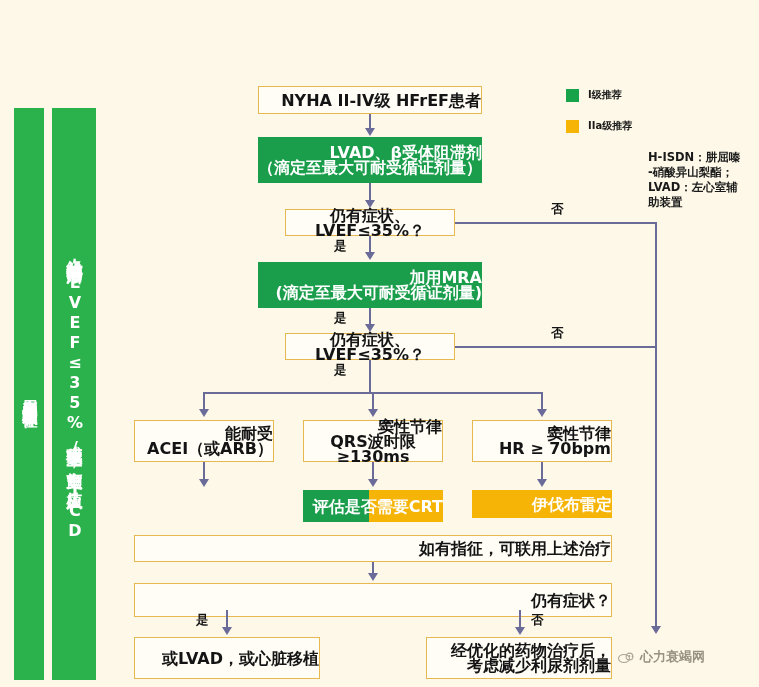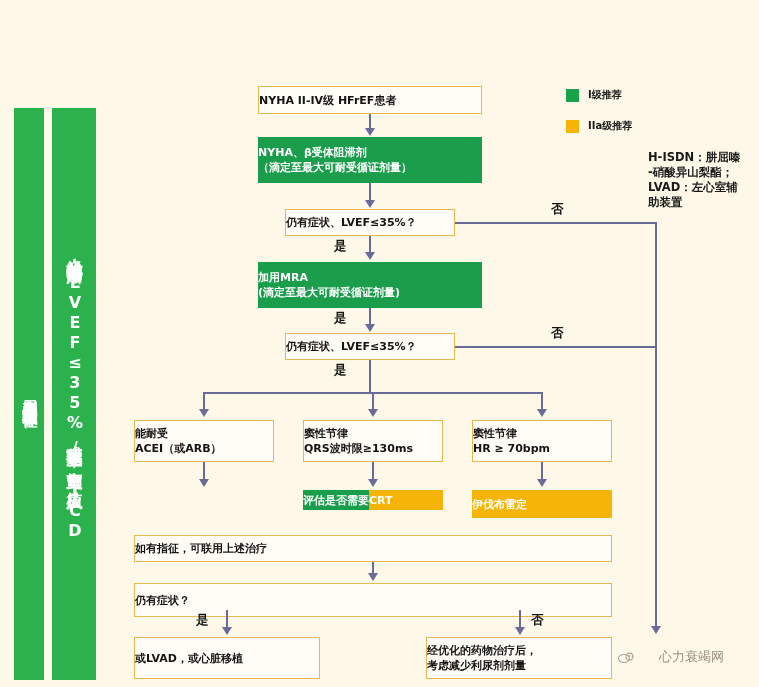--- a/index.html
+++ b/index.html
@@ -49,29 +49,29 @@
   .leg-tx{font-size:10px;color:#1a1a1a;font-weight:bold;}
 
   .abbr{
     position:absolute;left:648px;top:150px;width:112px;
     font-size:11.5px;color:#1a1a1a;font-weight:bold;line-height:15px;
   }
 
   
   .watermark{
     position:absolute;left:617px;top:648px;
-    display:flex;align-items:center;gap:22px;
-    color:#6f6a5a;font-size:13px;opacity:.72;font-weight:normal;text-align:right;
+    display:flex;align-items:center;gap:3px;
+    color:#6f6a5a;font-size:13px;opacity:.72;font-weight:bold;text-align:right;
   }
 
   
   .box{
     position:absolute;box-sizing:border-box;
-    display:flex;flex-direction:column;align-items:flex-start;justify-content:center;
-    text-align:center;font-size:11px;line-height:15px;
+    display:flex;flex-direction:column;align-items:flex-end;justify-content:center;
+    text-align:center;font-size:16px;line-height:15px;
   }
   .box-white{
     background:#fffdf6;border:1.4px solid #e7b84f;color:#141414;font-weight:bold;
   }
   .box-green{
     background:#1a9e4b;border:none;color:#ffffff;font-weight:bold;
   }
   .box-orange{
     background:#f5b406;border:none;color:#ffffff;font-weight:bold;
   }
@@ -125,21 +125,21 @@
     <div>-硝酸异山梨酯；</div>
     <div>LVAD：左心室辅</div>
     <div>助装置</div>
   </div>
 
   <div class="box box-white" style="left:258px;top:86px;width:224px;height:28px;">
     <span>NYHA II-IV级 HFrEF患者</span>
   </div>
 
   <div class="box box-green" style="left:258px;top:137px;width:224px;height:46px;">
-    <span class="l1">NYHA、β受体阻滞剂</span>
+    <span class="l1">LVAD、β受体阻滞剂</span>
     <span class="l2">（滴定至最大可耐受循证剂量）</span>
   </div>
 
   <div class="box box-white" style="left:285px;top:209px;width:170px;height:27px;">
     <span>仍有症状、LVEF≤35%？</span>
   </div>
 
   <div class="box box-green" style="left:258px;top:262px;width:224px;height:46px;">
     <span class="l1">加用MRA</span>
     <span class="l2">(滴定至最大可耐受循证剂量)</span>
@@ -155,21 +155,21 @@
   </div>
   <div class="box box-white" style="left:303px;top:420px;width:140px;height:42px;">
     <span class="l1">窦性节律</span>
     <span class="l2">QRS波时限≥130ms</span>
   </div>
   <div class="box box-white" style="left:472px;top:420px;width:140px;height:42px;">
     <span class="l1">窦性节律</span>
     <span class="l2">HR ≥ 70bpm</span>
   </div>
 
-  <div class="box box-split" style="left:303px;top:490px;width:140px;height:20px;">
+  <div class="box box-split" style="left:303px;top:490px;width:140px;height:32px;">
     <span>评估是否需要CRT</span>
   </div>
   <div class="box box-orange" style="left:472px;top:490px;width:140px;height:28px;">
     <span>伊伐布雷定</span>
   </div>
 
   <div class="box box-white" style="left:134px;top:535px;width:478px;height:27px;">
     <span>如有指征，可联用上述治疗</span>
   </div>
 

